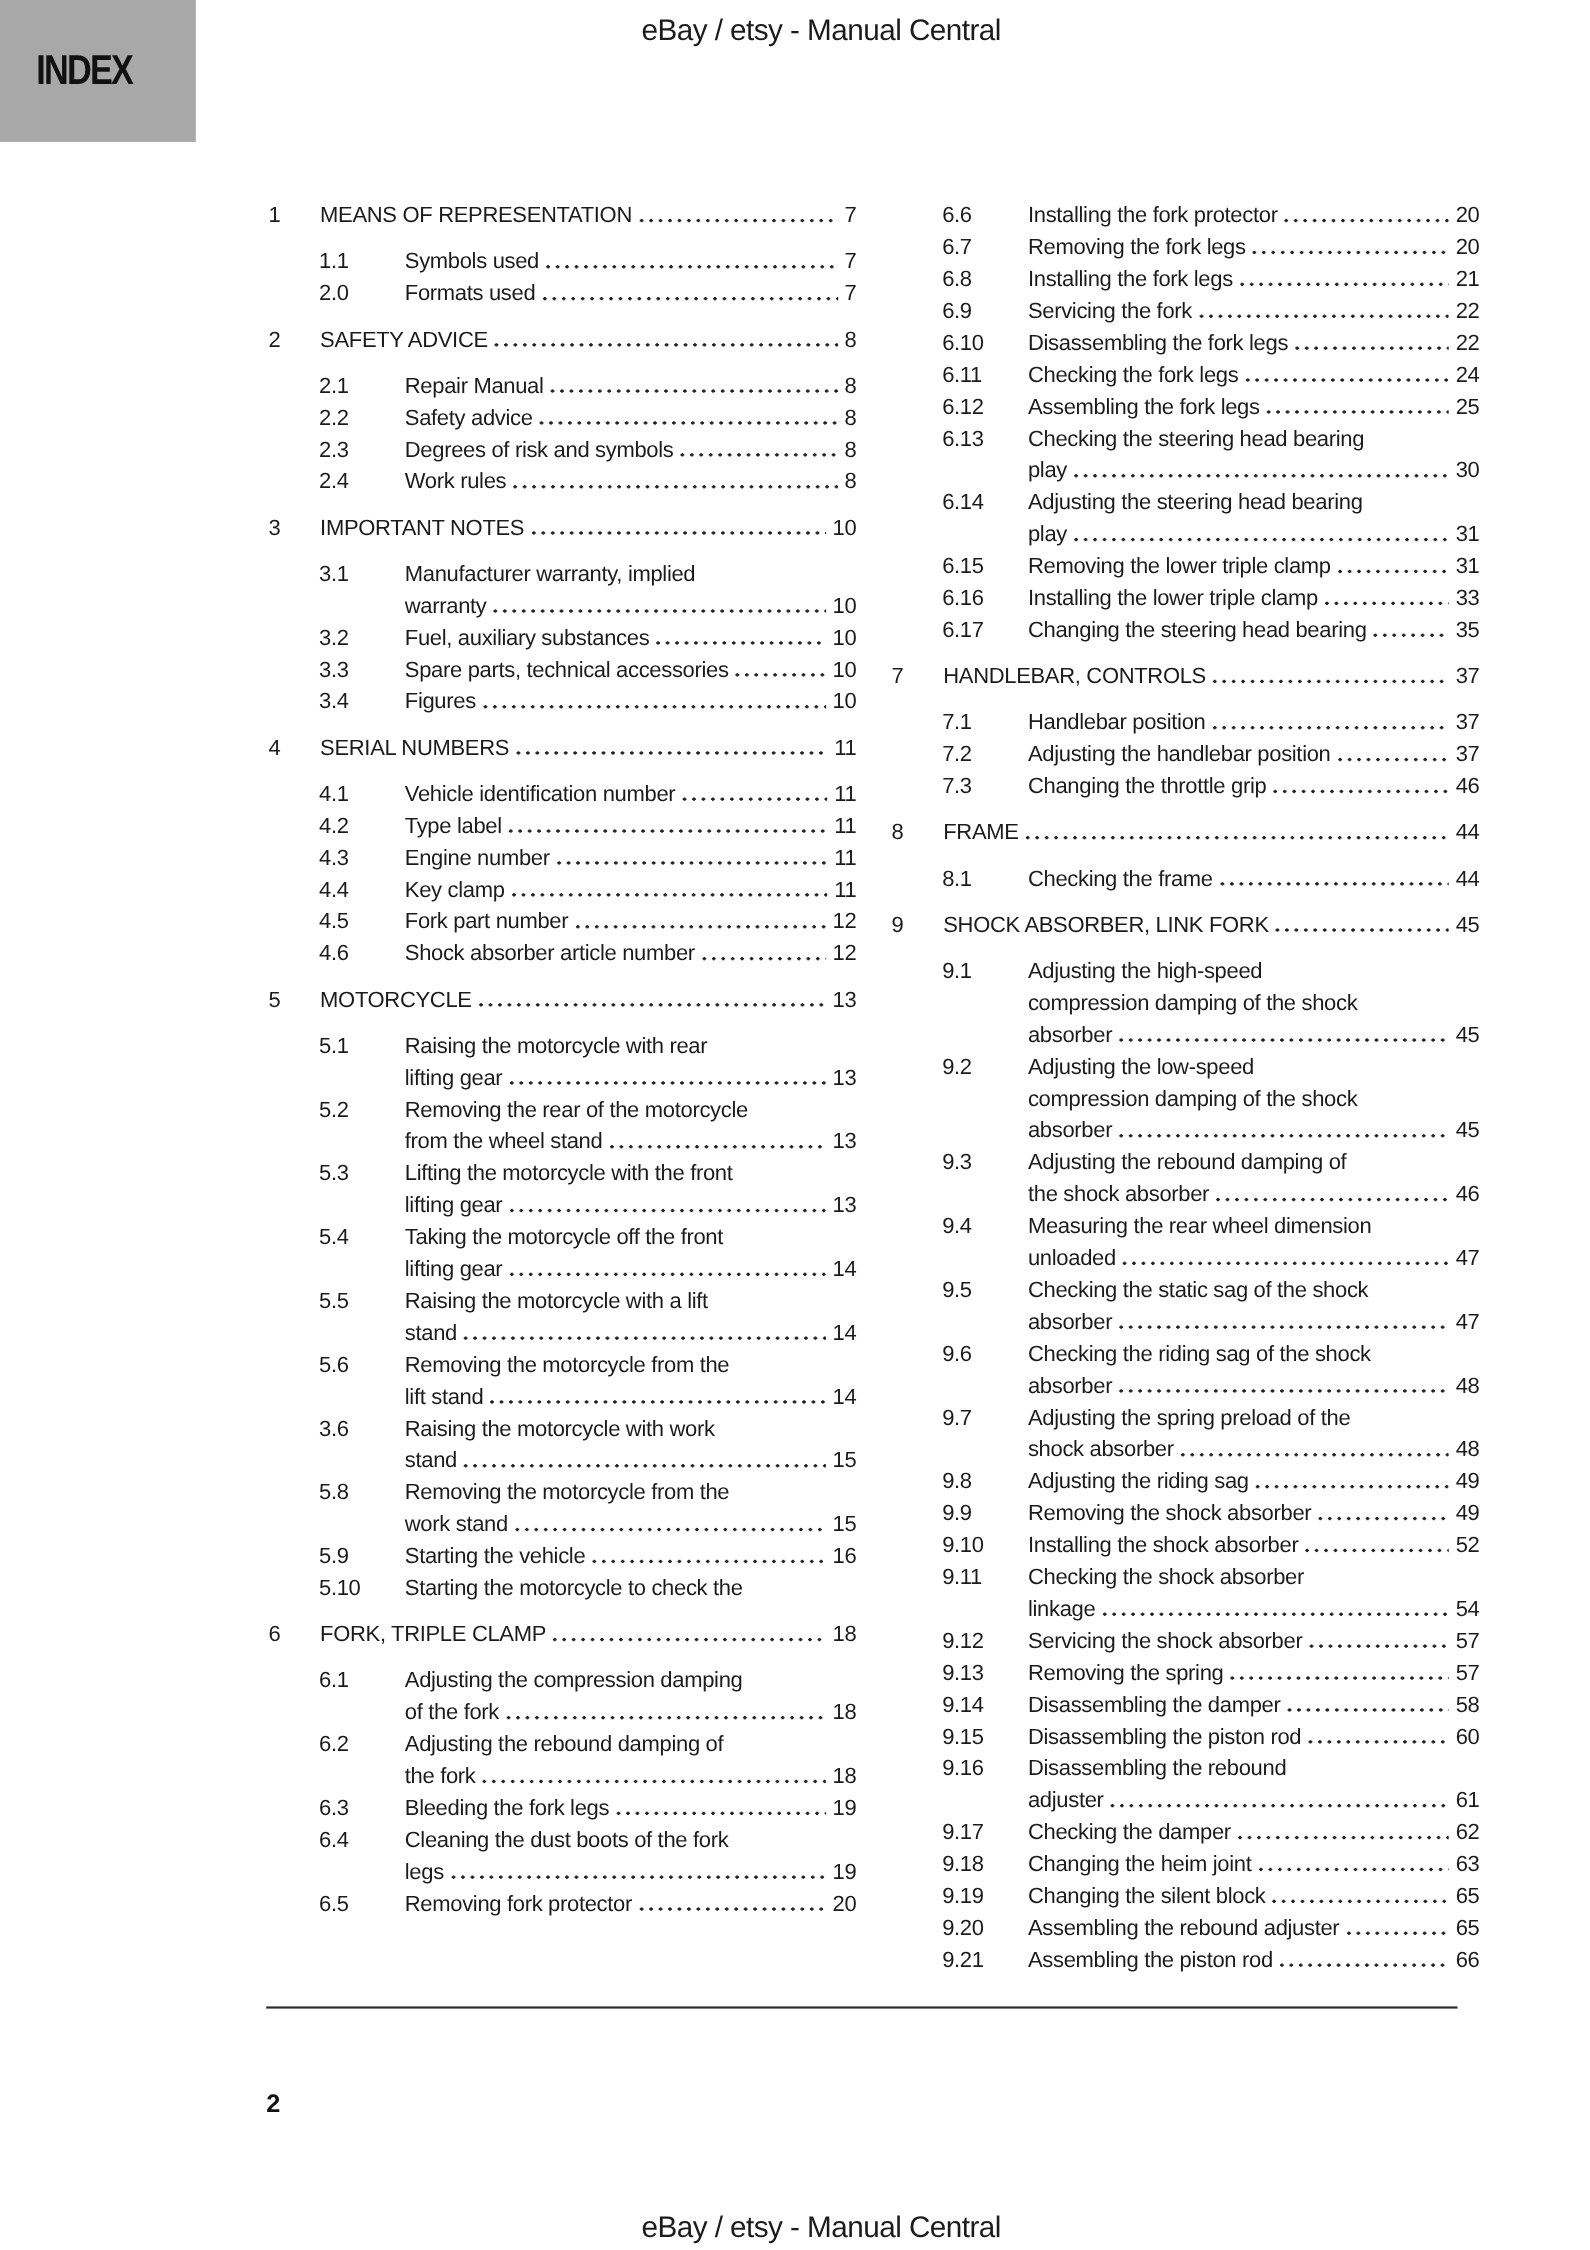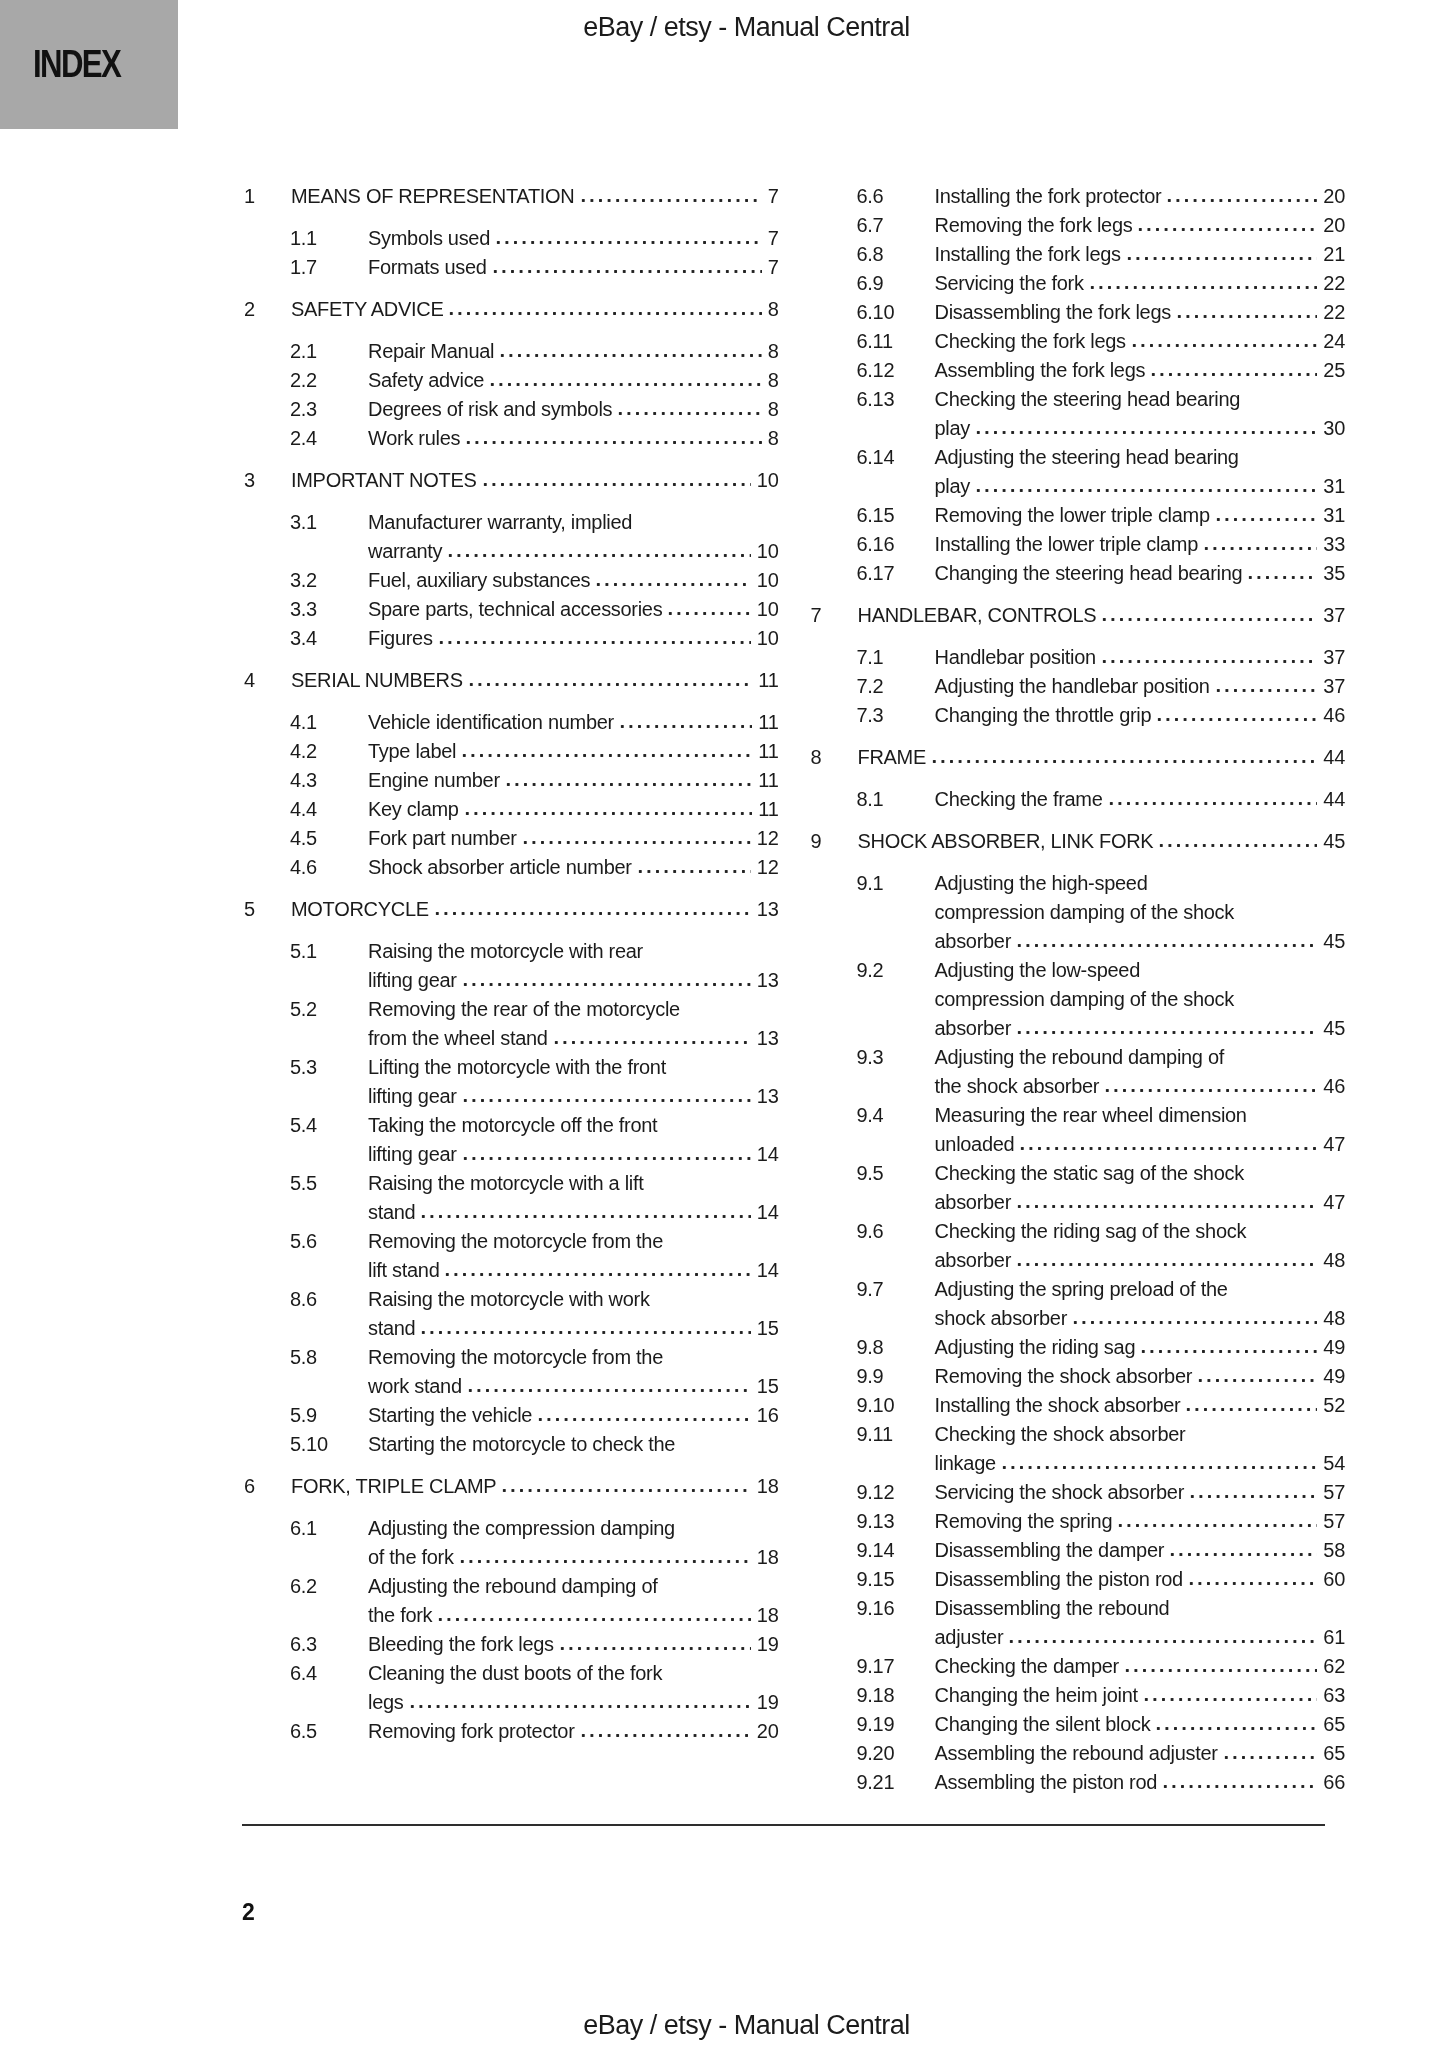--- a/index.html
+++ b/index.html
@@ -102,21 +102,21 @@
         <span class="num">1.1</span>
         <div class="entry">
           <div class="line last">
             <span class="t">Symbols used</span>
             <span class="leader"></span>
             <span class="pg">7</span>
           </div>
         </div>
       </div>
       <div class="toc-row sub">
-        <span class="num">1.7</span>
+        <span class="num">2.0</span>
         <div class="entry">
           <div class="line last">
             <span class="t">Formats used</span>
             <span class="leader"></span>
             <span class="pg">7</span>
           </div>
         </div>
       </div>
       <div class="toc-row section">
         <span class="num">2</span>
@@ -359,21 +359,21 @@
         <div class="entry">
           <div class="line"><span class="t">Removing the motorcycle from the</span></div>
           <div class="line last">
             <span class="t">lift stand</span>
             <span class="leader"></span>
             <span class="pg">14</span>
           </div>
         </div>
       </div>
       <div class="toc-row sub">
-        <span class="num">8.6</span>
+        <span class="num">3.6</span>
         <div class="entry">
           <div class="line"><span class="t">Raising the motorcycle with work</span></div>
           <div class="line last">
             <span class="t">stand</span>
             <span class="leader"></span>
             <span class="pg">15</span>
           </div>
         </div>
       </div>
       <div class="toc-row sub">

